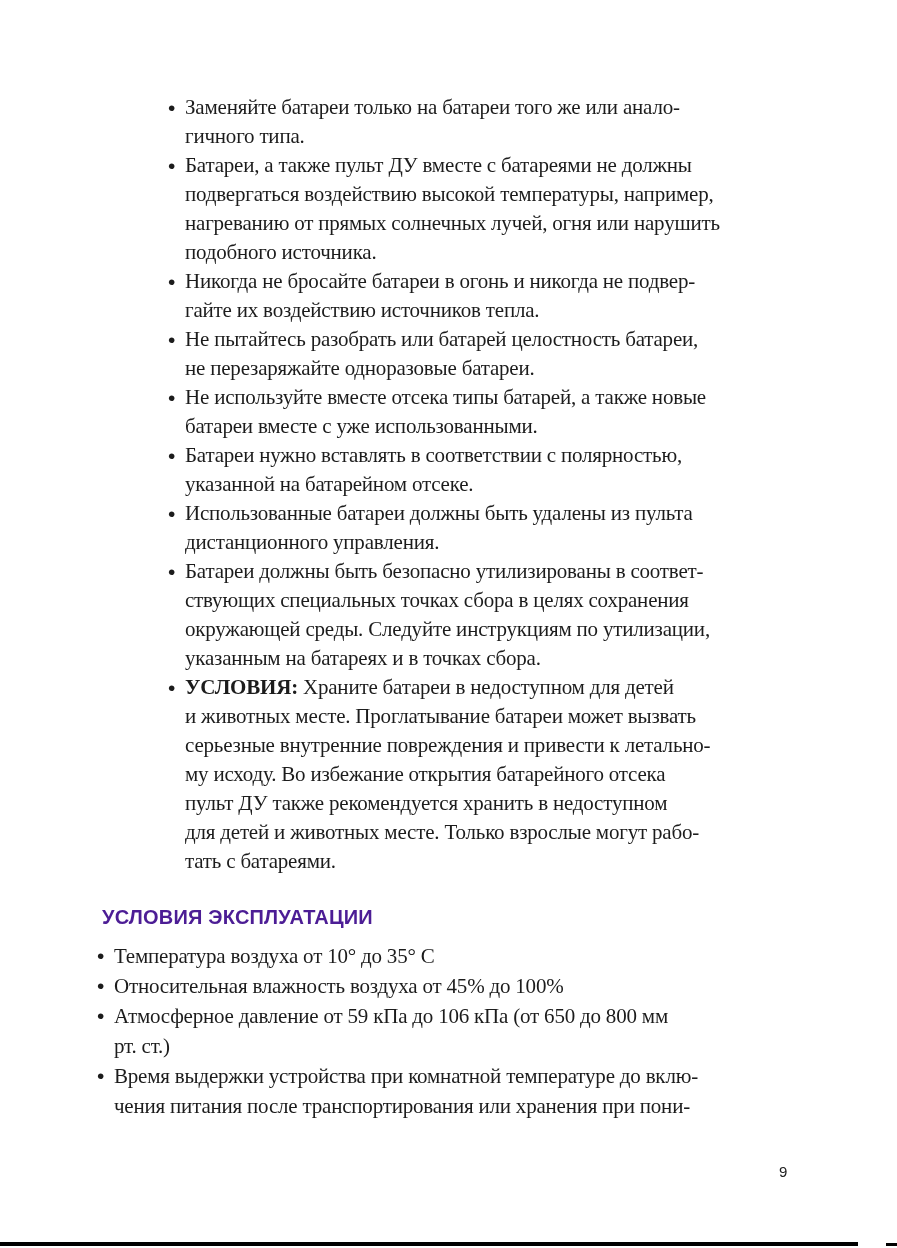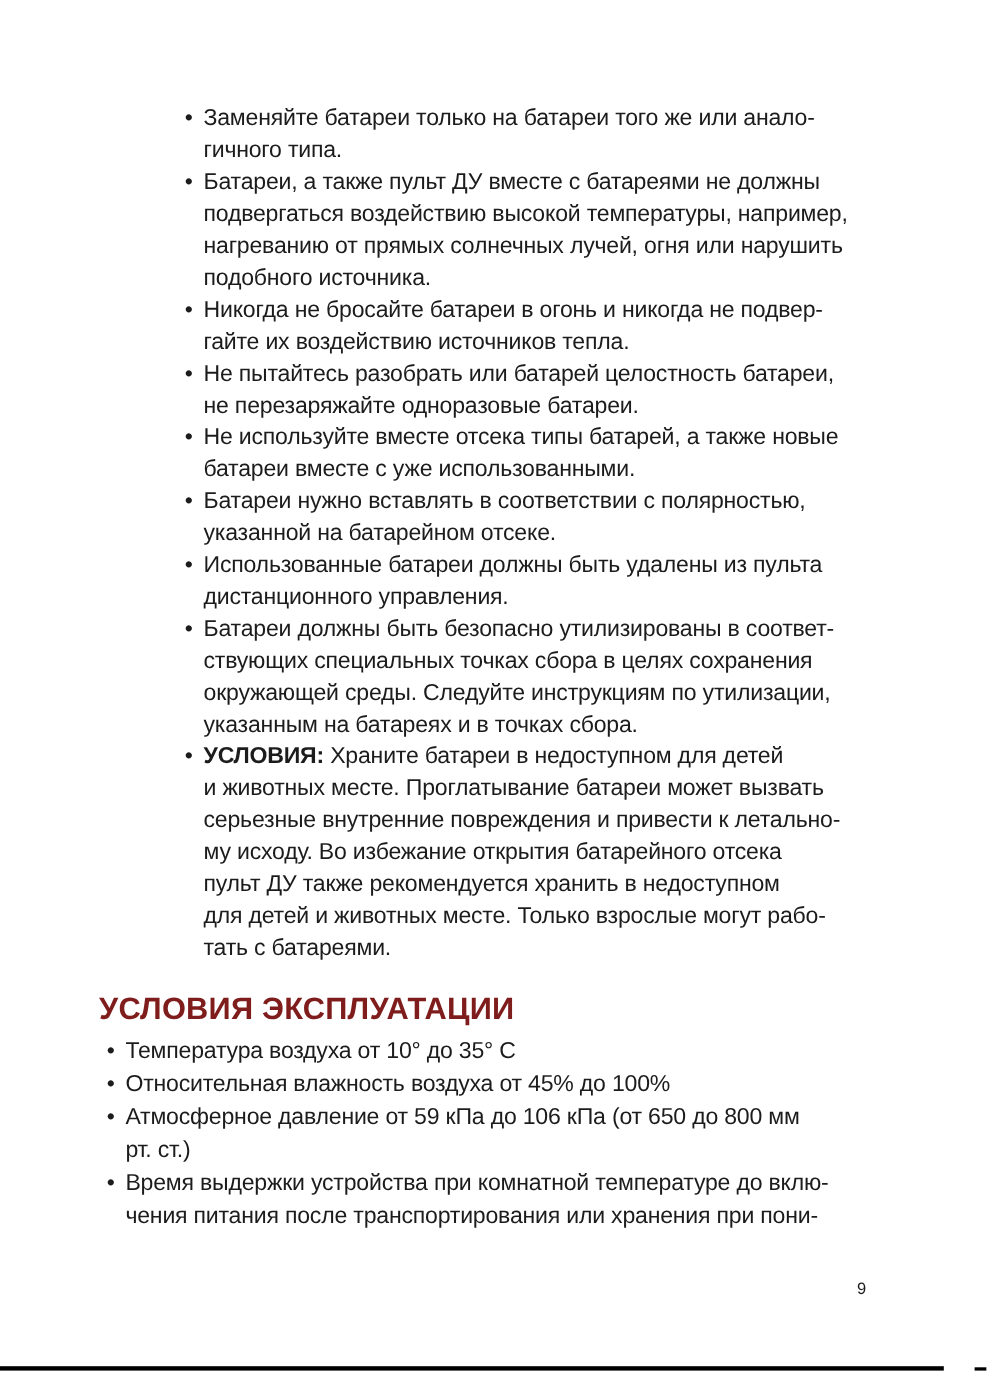--- a/index.html
+++ b/index.html
@@ -42,34 +42,35 @@
     display: flex;
     align-items: flex-start;
   }
   .bullet {
     flex: 0 0 17px;
     width: 17px;
   }
   .item-text {
     white-space: pre-line;
     flex: 1 1 auto;
+    font-family: Liberation Serif, serif;
   }
   .item-text strong {
     font-weight: 700;
   }
   .section-heading {
     position: absolute;
-    left: 90px;
+    left: 102px;
     top: 901px;
     margin: 0;
-    font-size: 28px;
+    font-size: 20px;
     line-height: 32px;
     font-weight: 700;
     letter-spacing: 0.2px;
-    color: #7f1d1d;
+    color: #4c1d95;
   }
   .page-number {
     position: absolute;
     left: 779px;
     top: 1163px;
     font-size: 15px;
     line-height: 18px;
     color: #1c1c1c;
   }
   .scan-line-main {

